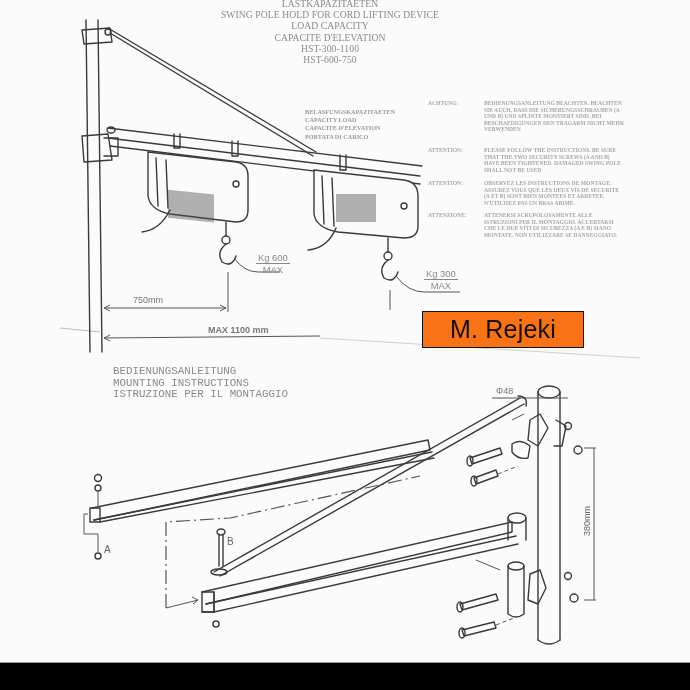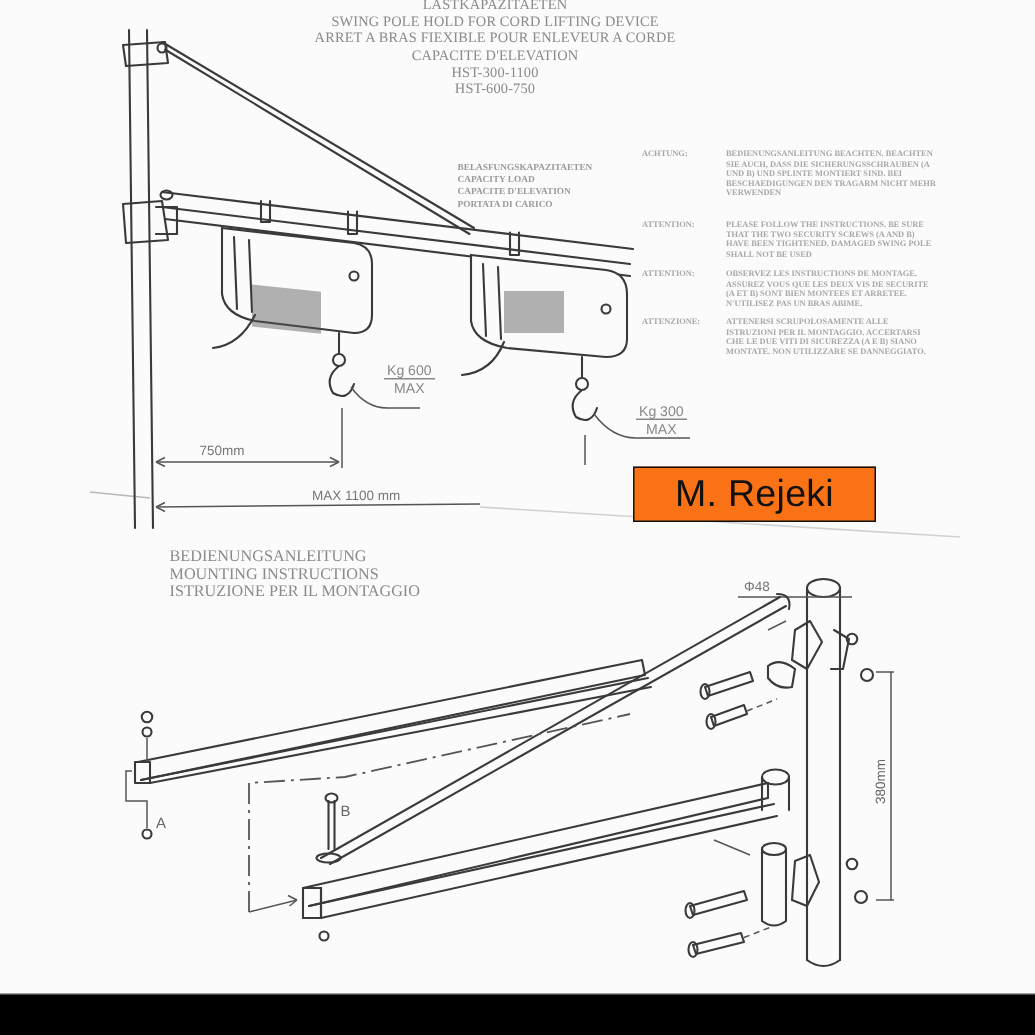--- a/index.html
+++ b/index.html
@@ -41,21 +41,21 @@
 
   .warn-block {
     position: absolute; color: #a8a8a8; font-size: 5.6px; line-height: 6.6px;
     font-weight: bold; text-transform: uppercase;
   }
   .warn-label { position: absolute; left: 0; top: 0; width: 50px; }
   .warn-text { position: absolute; left: 56px; top: 0; width: 140px; }
 
   .mount-block {
     position: absolute; left: 113px; top: 366px; color: #8a8a8a;
-    font-size: 10.8px; line-height: 11.6px; text-transform: uppercase;
+    font-size: 10.8px; line-height: 11.6px; text-transform: uppercase; font-family: Liberation Mono, monospace;
   }
 
   .dim {
     position: absolute; color: #777; font-family: "Liberation Sans", sans-serif;
     font-size: 9px; white-space: nowrap;
   }
   .kg { position: absolute; color: #888; font-family: "Liberation Sans", sans-serif; font-size: 9.4px; line-height: 11px; text-align: center; }
   .kg .k1 { border-bottom: 1px solid #888; padding: 0 2px; }
 
   .watermark {
@@ -203,21 +203,21 @@
       <path class="stroke-thin" d="M166 608 L198 600"></path>
       <path class="stroke-thin" d="M198 600 L192 597 M198 600 L193 604"></path>
 
       <line class="stroke-thin" x1="476" y1="560" x2="500" y2="570"></line>
     </g>
   </svg>
 
   <div class="title-block">
     <div>LASTKAPAZITAETEN</div>
     <div>SWING POLE HOLD FOR CORD LIFTING DEVICE</div>
-    <div>ARRET A BRAS FIEXIBLE POUR ENLEVEUR A CORDE</div>
+    <div>LOAD CAPACITY</div>
     <div>CAPACITE D'ELEVATION</div>
     <div>HST-300-1100</div>
     <div>HST-600-750</div>
   </div>
 
   <div class="capacity-block">
     <div>BELASFUNGSKAPAZITAETEN</div>
     <div>CAPACITY LOAD</div>
     <div>CAPACITE D'ELEVATION</div>
     <div>PORTATA DI CARICO</div>
@@ -233,31 +233,31 @@
   </div>
   <div class="warn-block" style="left:428px; top:180px; width:200px; height:30px;">
     <div class="warn-label">ATTENTION:</div>
     <div class="warn-text">OBSERVEZ LES INSTRUCTIONS DE MONTAGE. ASSUREZ VOUS QUE LES DEUX VIS DE SECURITE (A et B) SONT BIEN MONTEES ET ARRETEE. N'UTILISEZ PAS UN BRAS ABIME.</div>
   </div>
   <div class="warn-block" style="left:428px; top:212px; width:200px; height:36px;">
     <div class="warn-label">ATTENZIONE:</div>
     <div class="warn-text">ATTENERSI SCRUPOLOSAMENTE ALLE ISTRUZIONI PER IL MONTAGGIO. ACCERTARSI CHE LE DUE VITI DI SICUREZZA (A e B) SIANO MONTATE. NON UTILIZZARE SE DANNEGGIATO.</div>
   </div>
 
-  <div class="kg" style="left:256px; top:241px;">
+  <div class="kg" style="left:256px; top:252px;">
     <div class="k1">Kg 600</div>
     <div>MAX</div>
   </div>
   <div class="kg" style="left:424px; top:268px;">
     <div class="k1">Kg 300</div>
     <div>MAX</div>
   </div>
 
   <div class="dim" style="left:133px; top:295px;">750mm</div>
-  <div class="dim" style="left:208px; top:325px;">MAX  1100 mm</div>
+  <div class="dim" style="left:208px; top:325px;font-weight:bold;">MAX  1100 mm</div>
   <div class="dim" style="left:496px; top:386px;text-align:center;">Φ48</div>
   <div class="vdim" style="left:582px; top:536px;">380mm</div>
 
   <div class="mount-block">
     <div>BEDIENUNGSANLEITUNG</div>
     <div>MOUNTING INSTRUCTIONS</div>
     <div>ISTRUZIONE PER IL MONTAGGIO</div>
   </div>
 
   <div class="label-letter" style="left:104px; top:544px;">A</div>

